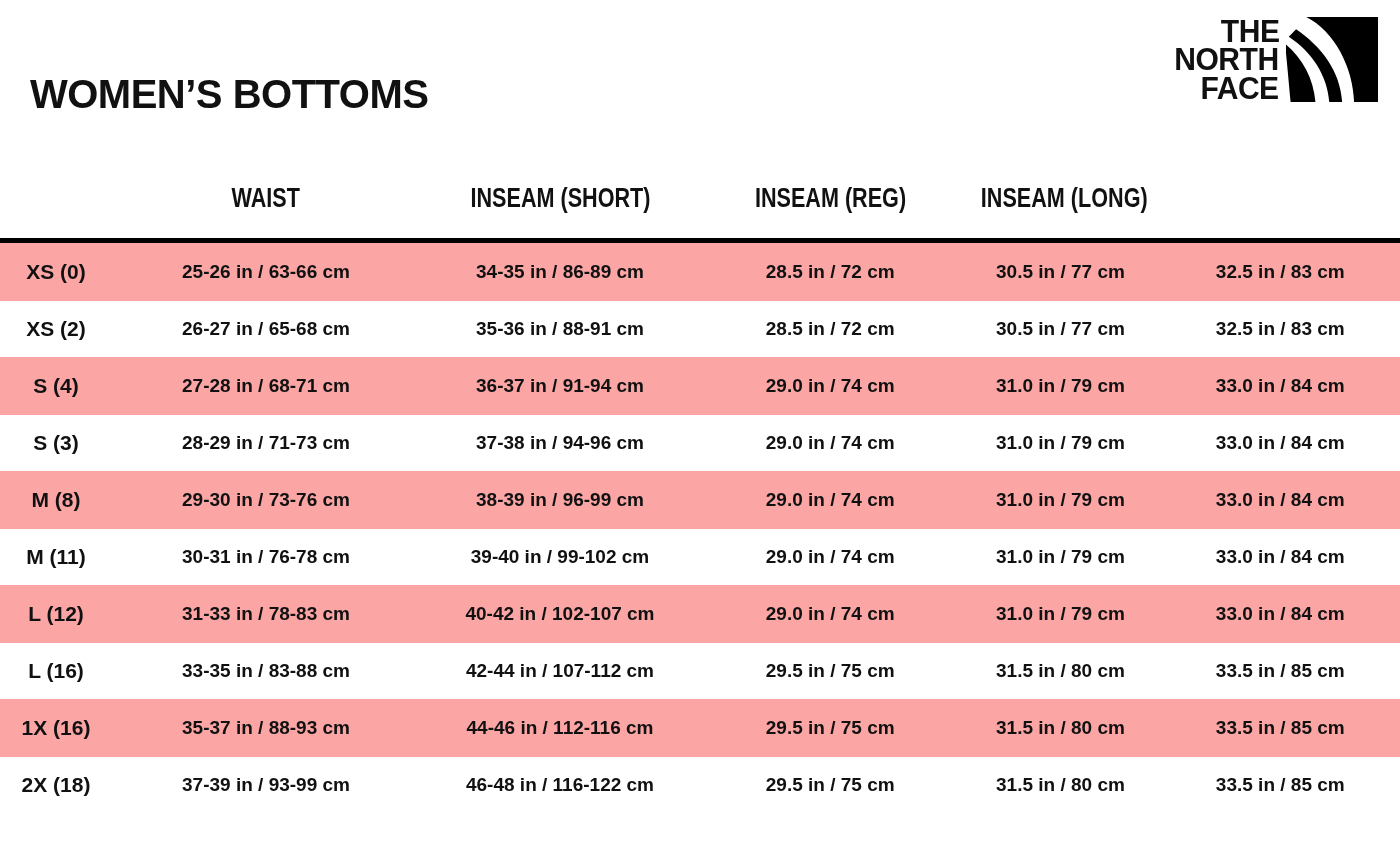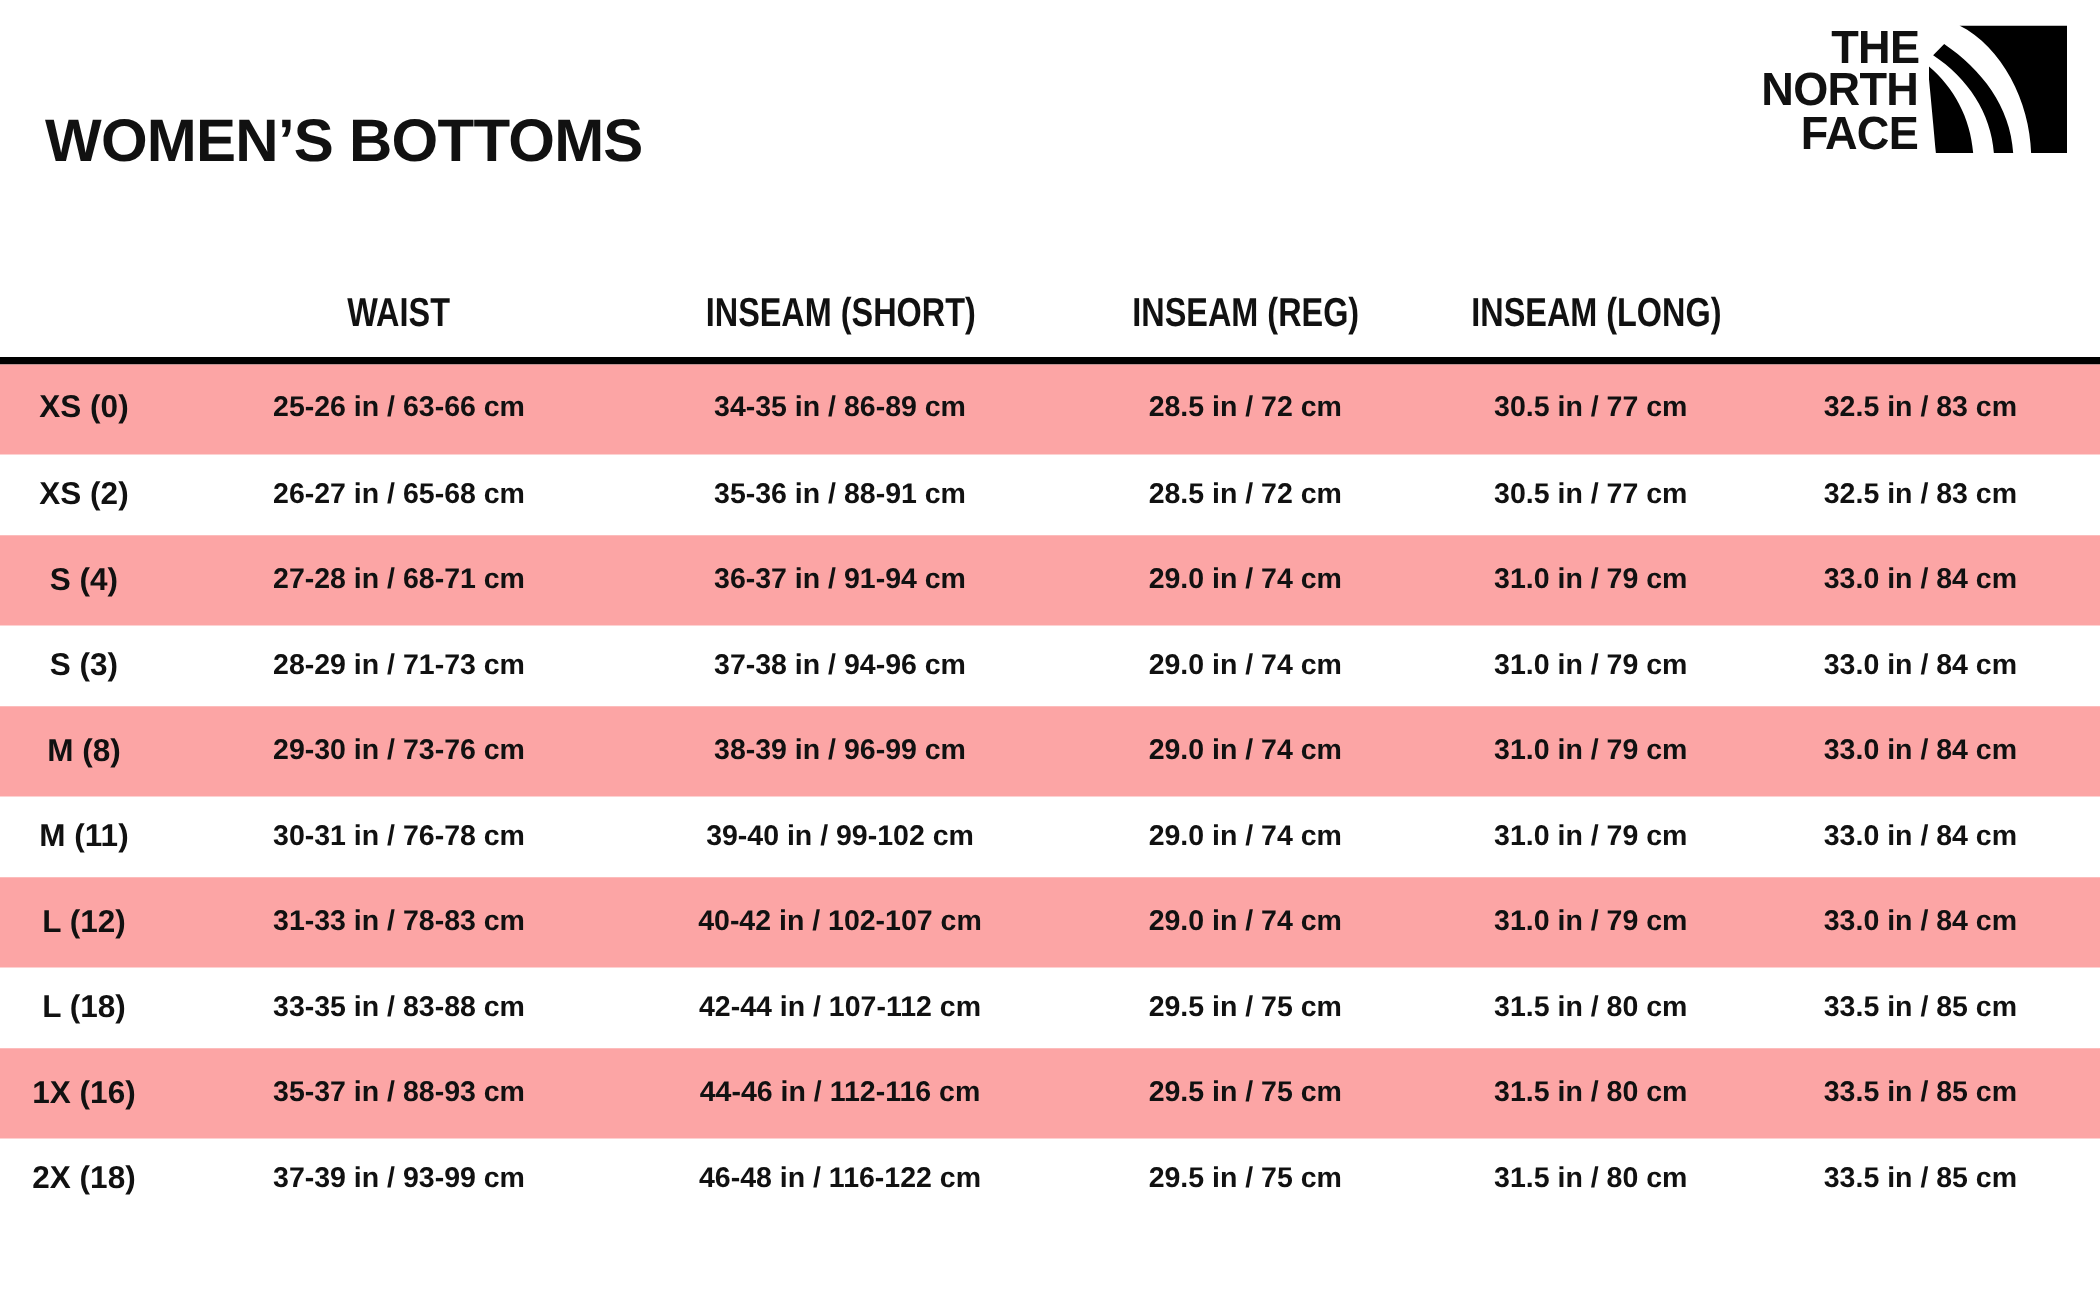--- a/index.html
+++ b/index.html
@@ -37,30 +37,30 @@
   .table-header{
     height:93px;
     align-items:end;
     padding-bottom:0;
     border-bottom:5px solid #000000;
     box-sizing:border-box;
   }
   .header-cell{
     text-align:center;
     font-weight:bold;font-size:27px;
-    padding-bottom:14px;
+    padding-bottom:24px;
     white-space:nowrap;
   }
   .header-cell .squeeze{display:inline-block;transform:scaleX(0.80);transform-origin:center;}
   .table-row{
     height:57px;
     align-items:center;
     box-sizing:border-box;
   }
-  .table-row + .table-row{border-top:3px solid #fca5a5;}
+  .table-row + .table-row{border-top:1px solid #fca5a5;}
   .table-row.shade{background:#fca5a5;}
   .table-row.plain{background:#ffffff;}
   .cell{
     text-align:center;
     font-weight:bold;
     font-size:19px;
     white-space:nowrap;
     color:#111111;
   }
   .cell.size-cell{font-size:21px;}
@@ -149,21 +149,21 @@
     </div>
       <div class="table-row grid-cols shade">
       <div class="cell size-cell">L (12)</div>
       <div class="cell">31-33 in / 78-83 cm</div>
       <div class="cell">40-42 in / 102-107 cm</div>
       <div class="cell">29.0 in / 74 cm</div>
       <div class="cell">31.0 in / 79 cm</div>
       <div class="cell">33.0 in / 84 cm</div>
     </div>
       <div class="table-row grid-cols plain">
-      <div class="cell size-cell">L (18)</div>
+      <div class="cell size-cell">L (16)</div>
       <div class="cell">33-35 in / 83-88 cm</div>
       <div class="cell">42-44 in / 107-112 cm</div>
       <div class="cell">29.5 in / 75 cm</div>
       <div class="cell">31.5 in / 80 cm</div>
       <div class="cell">33.5 in / 85 cm</div>
     </div>
       <div class="table-row grid-cols shade">
       <div class="cell size-cell">1X (16)</div>
       <div class="cell">35-37 in / 88-93 cm</div>
       <div class="cell">44-46 in / 112-116 cm</div>

